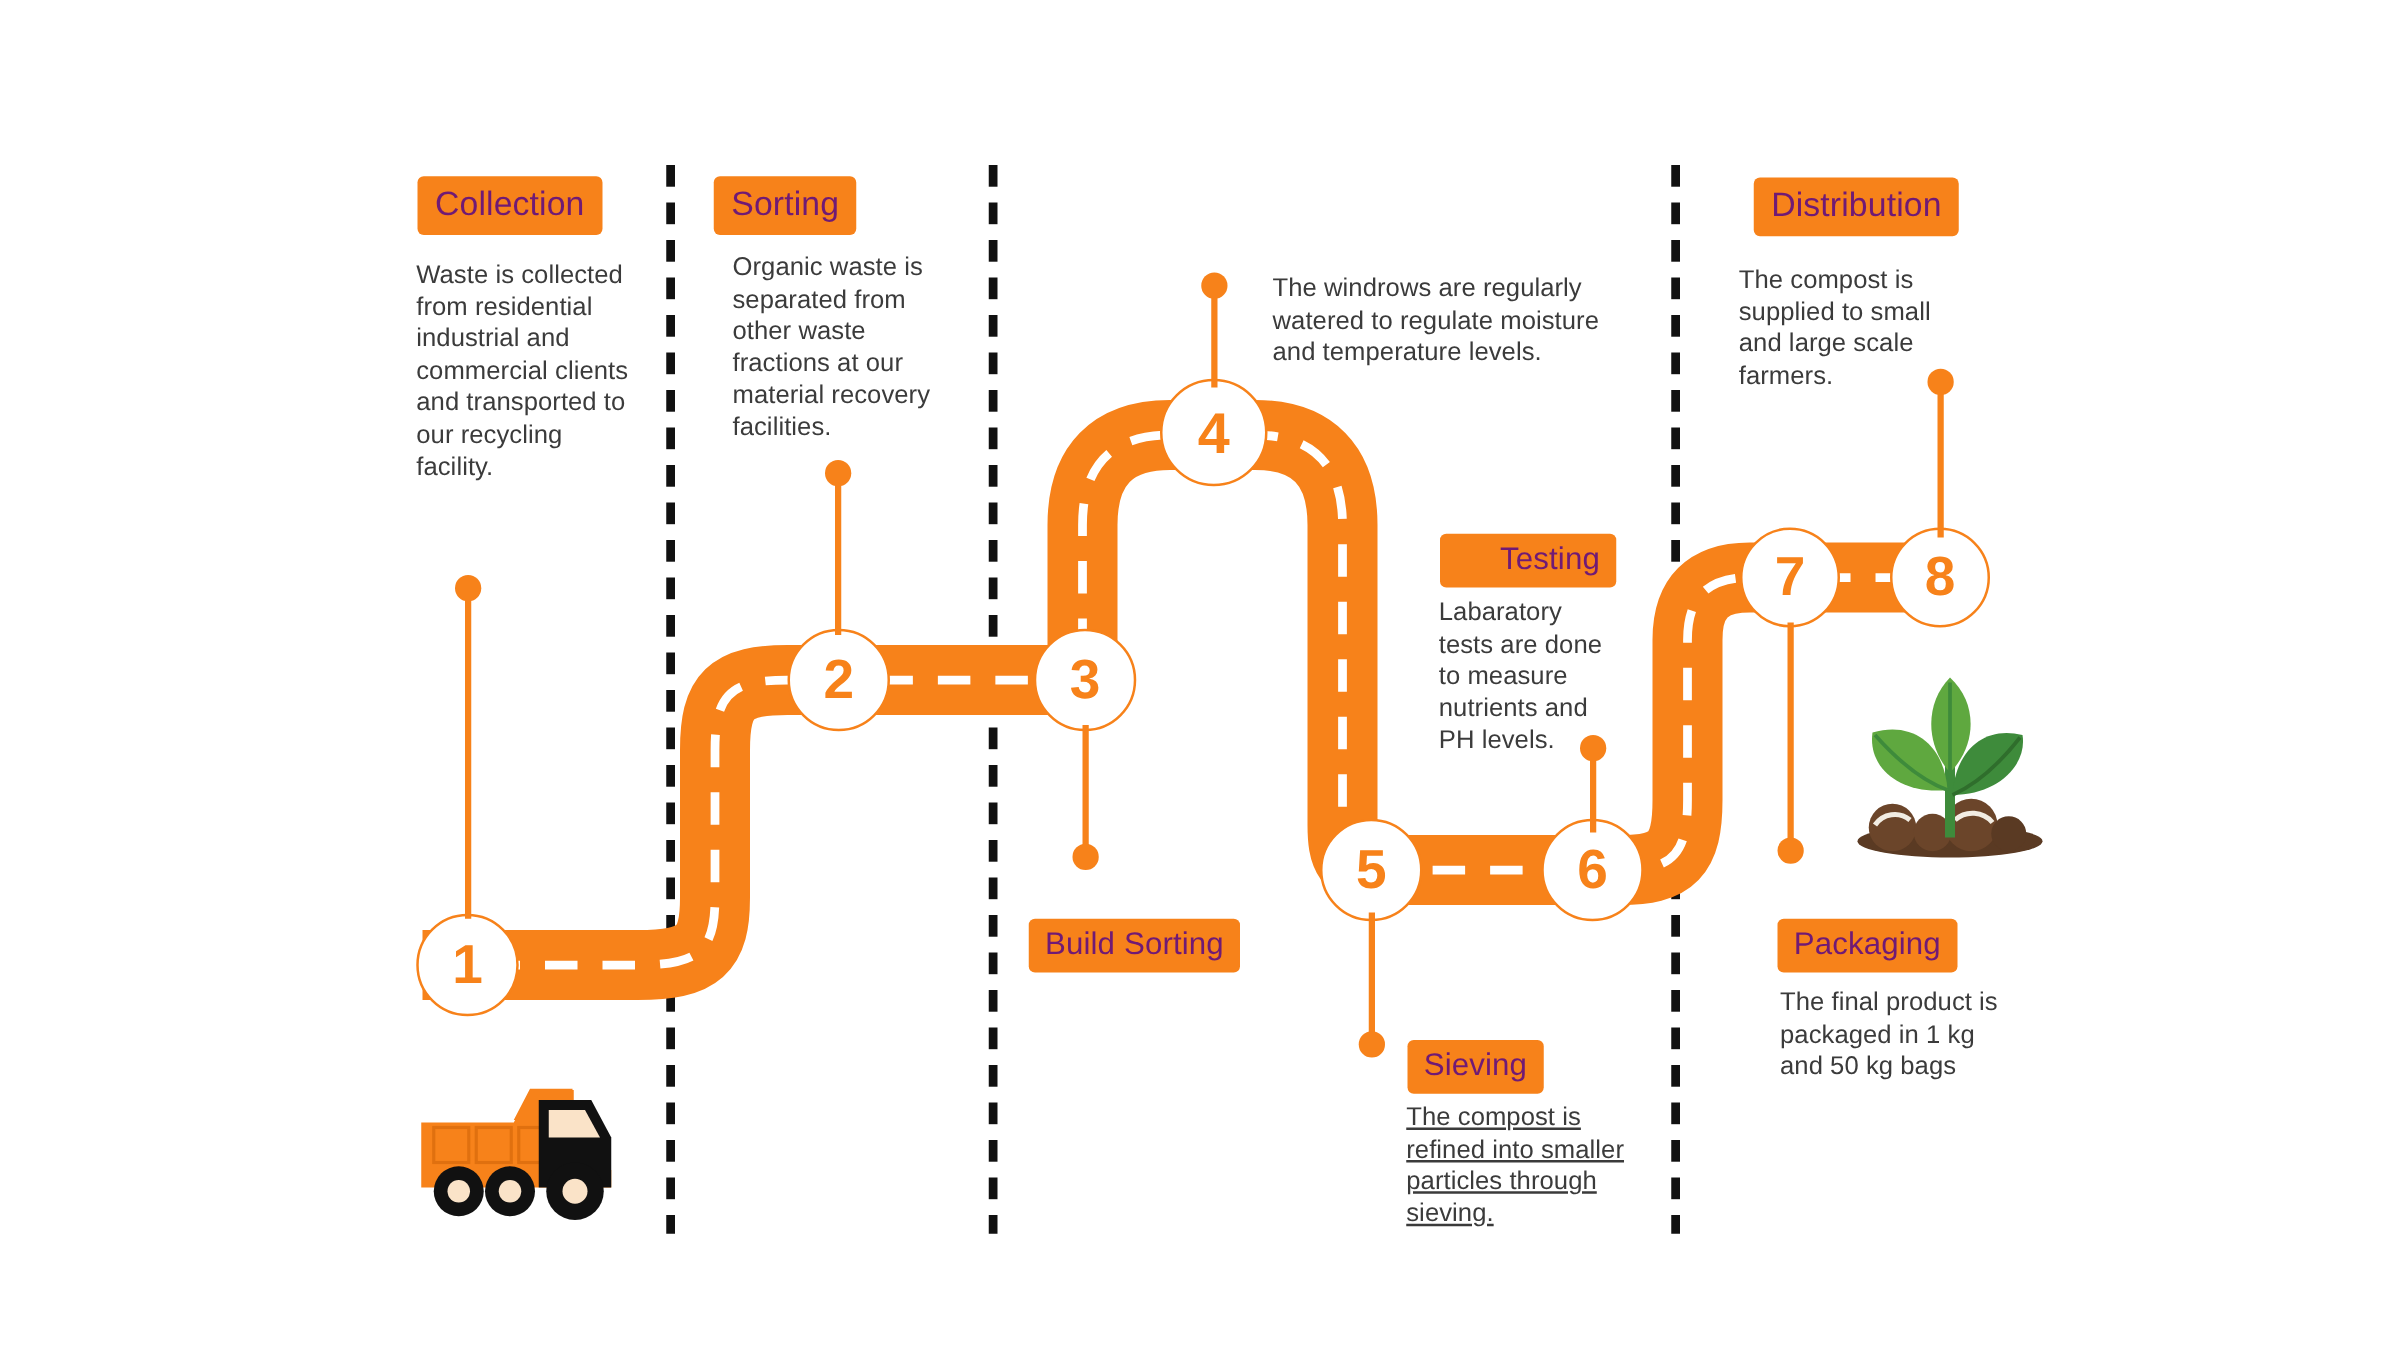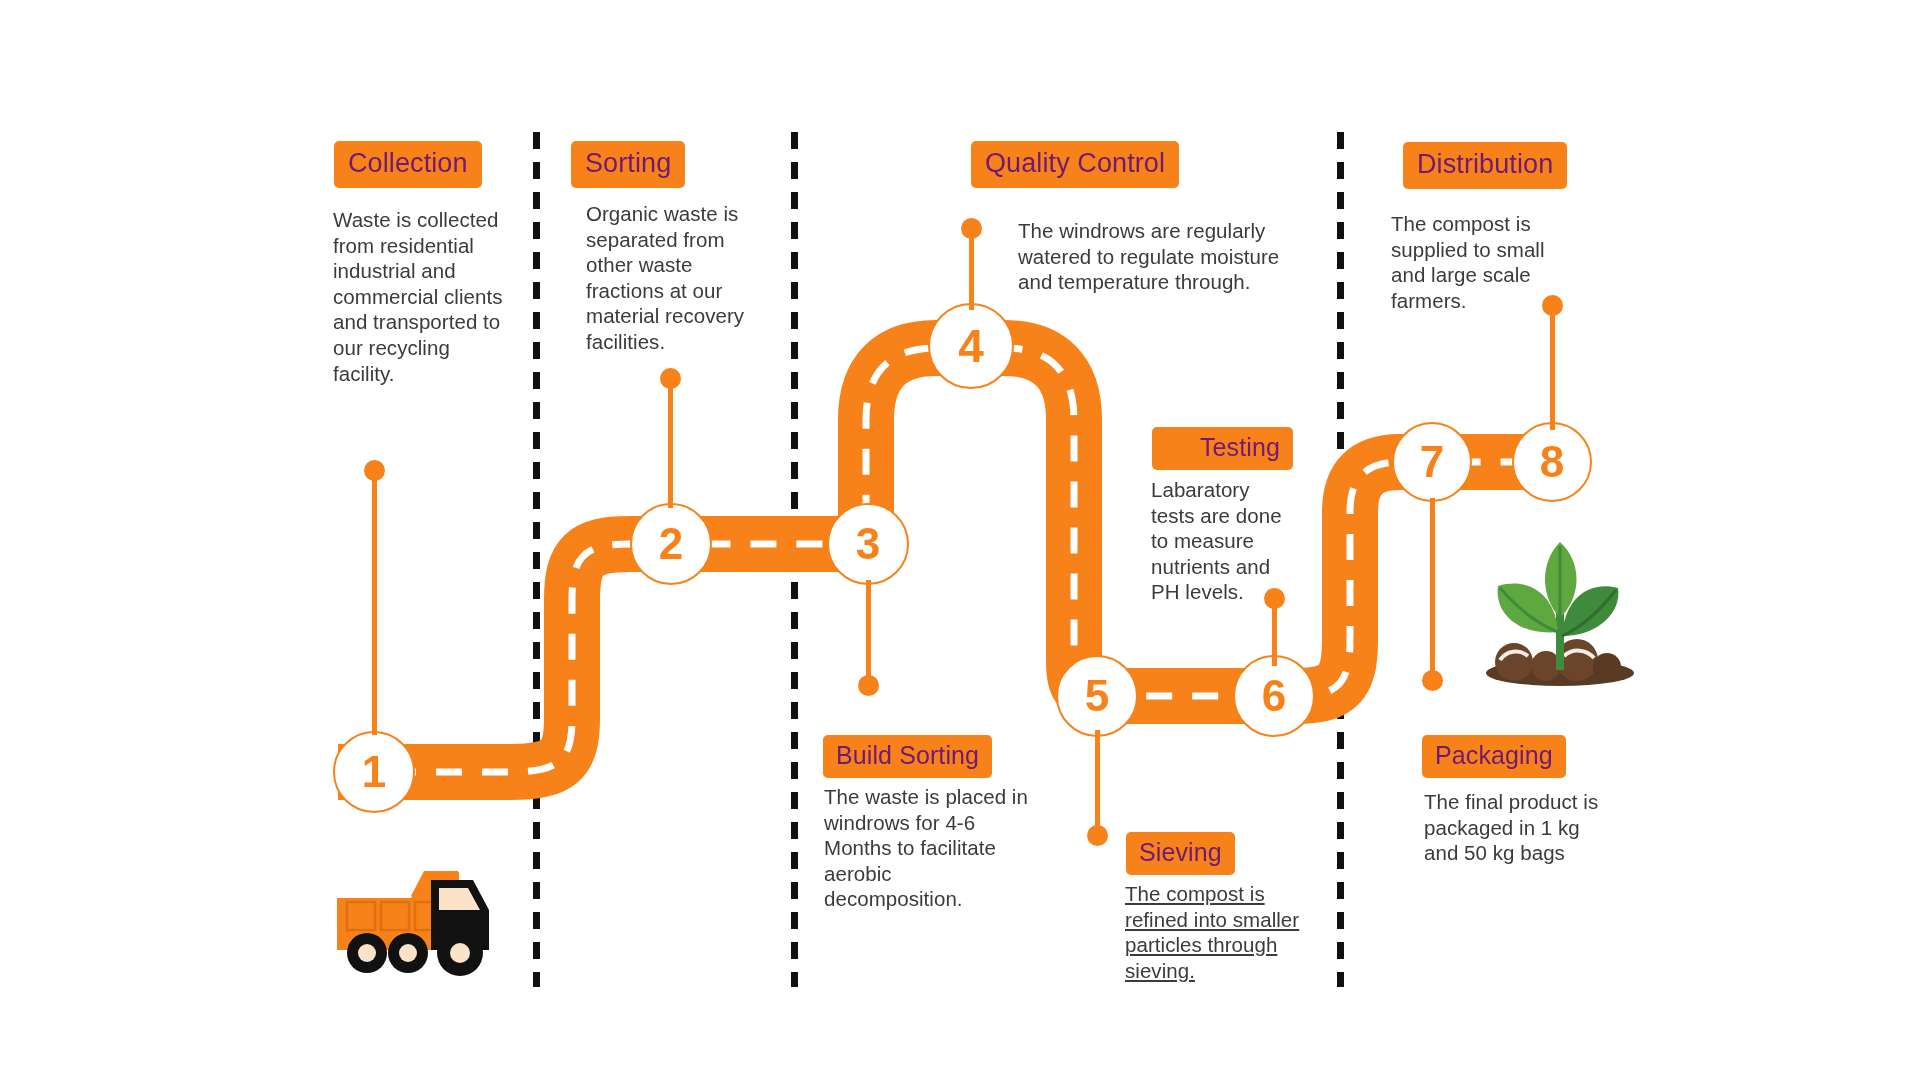--- a/index.html
+++ b/index.html
@@ -209,39 +209,37 @@
   <div class="leader" style="left:1430px; top:498px; height:180px;"></div>
   <div class="leader-dot" style="left:1422px; top:670px;"></div>
 
   <div class="leader" style="left:1550px; top:305px; height:125px;"></div>
   <div class="leader-dot" style="left:1542px; top:295px;"></div>
 
   <div class="pill" style="left:334px; top:141px;">Collection</div>
 
   <div class="pill" style="left:571px; top:141px;">Sorting</div>
 
-  <div class="pill" style="left:971px; top:141px;">Quality Control</div>
 
   <div class="pill" style="left:1403px; top:142px;">Distribution</div>
 
   <div class="pill small" style="left:823px; top:735px;">Build Sorting</div>
 
   <div class="pill small" style="left:1152px; top:427px;padding-left:48px;">Testing</div>
 
   <div class="pill small" style="left:1126px; top:832px;">Sieving</div>
 
   <div class="pill small" style="left:1422px; top:735px;">Packaging</div>
 
   <div class="para" style="left:333px; top:207px; width:180px;">Waste is collected from residential industrial and commercial clients and transported to our recycling facility.</div>
 
   <div class="para" style="left:586px; top:201px; width:185px;">Organic waste is separated from other waste fractions at our material recovery facilities.</div>
 
-  <div class="para" style="left:824px; top:784px; width:205px;">The waste is placed in windrows for 4-6 Months to facilitate aerobic decomposition.</div>
-
-  <div class="para" style="left:1018px; top:218px; width:285px;">The windrows are regularly watered to regulate moisture and temperature through.</div>
+
+  <div class="para" style="left:1018px; top:218px; width:285px;">The windrows are regularly watered to regulate moisture and temperature levels.</div>
 
   <div class="para" style="left:1125px; top:881px; width:200px;text-decoration:underline;">The compost is refined into smaller particles through sieving.</div>
 
   <div class="para" style="left:1151px; top:477px; width:145px;">Labaratory tests are done to measure nutrients and PH levels.</div>
 
   <div class="para" style="left:1424px; top:789px; width:185px;">The final product is packaged in 1 kg and 50 kg bags</div>
 
   <div class="para" style="left:1391px; top:211px; width:180px;">The compost is supplied to small and large scale farmers.</div>
 
   <svg class="icon-art" style="left:329px; top:858px;" width="175" height="122" viewBox="0 0 175 122">

